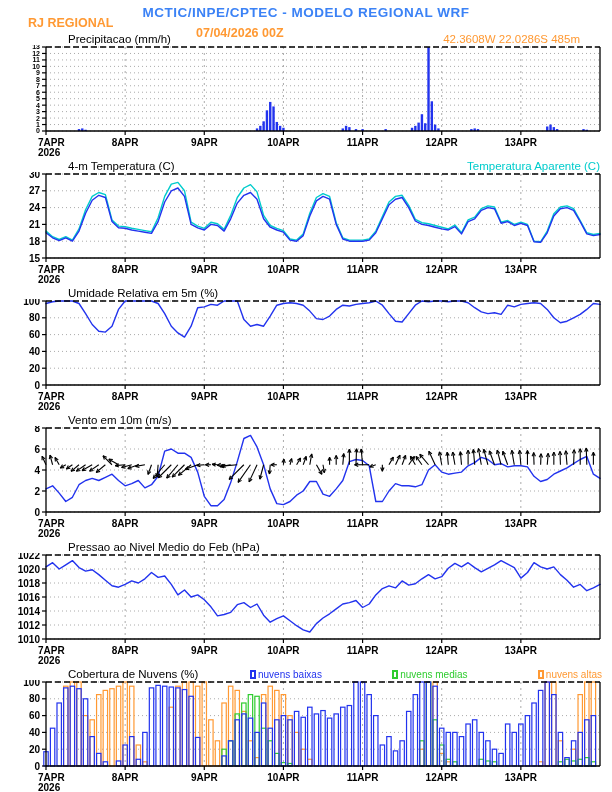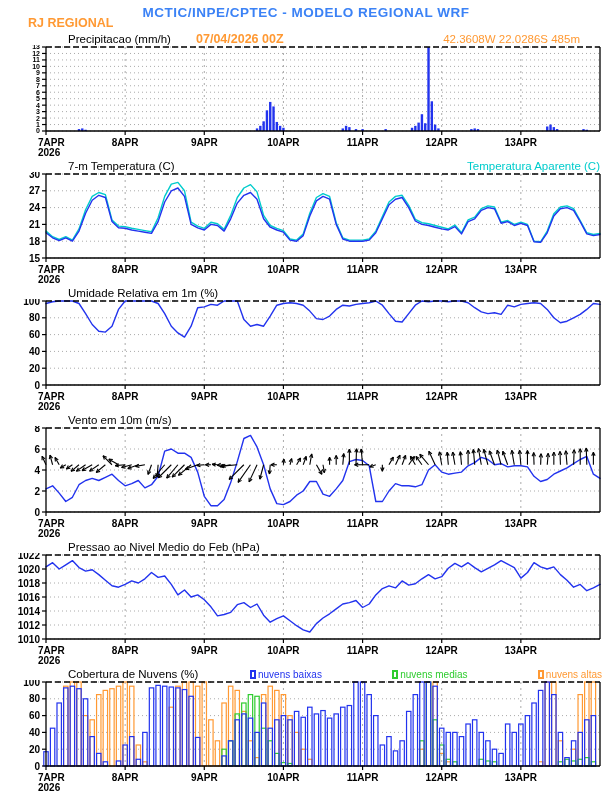--- a/index.html
+++ b/index.html
@@ -1,21 +1,21 @@
 <!DOCTYPE html>
 <html><head>
 <meta charset="utf-8">
 <style>
   *{margin:0;padding:0;box-sizing:border-box}
   html,body{background:#fff}
   .page{width:612px;height:792px;background:#fff;font-family:"Liberation Sans",sans-serif;overflow:hidden}
   .hdr-title{height:16px;text-align:center;color:#3b82f6;font-weight:bold;font-size:13.5px;letter-spacing:.5px;padding-top:5px}
   .hdr-sub{position:relative;height:14px;color:#ff9933;font-weight:bold;font-size:12.5px}
   .station{position:absolute;left:28px;top:0}
-  .run{position:absolute;left:196px;top:16px}
+  .run{position:absolute;left:196px;top:10px}
   .panel{height:127px}
   .phead{position:relative;height:15px;font-weight:normal;font-size:11.5px;color:#000}
   .ptitle{position:absolute;left:68px;bottom:0;white-space:nowrap}
   .ptitle-right{position:absolute;bottom:0;white-space:nowrap}
   .pr-precip{right:32px;color:#ff9933}
   .pr-temp{right:12px;color:#00cccc}
   .legend{position:absolute;left:250px;right:10px;bottom:0;display:flex;justify-content:space-between;font-size:10px;white-space:nowrap}
   .li{display:flex;align-items:center}
   .sw{width:6px;height:9px;border:2px solid;display:inline-block;margin-right:2px;background:#fff}
   .li-low{color:#2233ee}.sw-low{border-color:#2233ee}
@@ -140,21 +140,21 @@
         <text x="362.57142857142856" y="101" font-family="&quot;Liberation Sans&quot;, sans-serif" font-weight="bold" fill="#000" text-anchor="middle" font-size="10">11APR</text>
         <line x1="441.7142857142857" x2="441.7142857142857" y1="86" y2="90" stroke="#000" stroke-width="1.2"></line>
         <text x="441.7142857142857" y="101" font-family="&quot;Liberation Sans&quot;, sans-serif" font-weight="bold" fill="#000" text-anchor="middle" font-size="10">12APR</text>
         <line x1="520.8571428571429" x2="520.8571428571429" y1="86" y2="90" stroke="#000" stroke-width="1.2"></line>
         <text x="520.8571428571429" y="101" font-family="&quot;Liberation Sans&quot;, sans-serif" font-weight="bold" fill="#000" text-anchor="middle" font-size="10">13APR</text>
       </svg>
   </div>
 
   <div class="panel">
     <div class="phead">
-      <span class="ptitle">7-m Temperatura (C)</span>
+      <span class="ptitle">4-m Temperatura (C)</span>
       <span class="ptitle-right pr-temp">Temperatura Aparente (C)</span>
     </div>
     <svg width="612" height="112">
         <line x1="46" x2="600" y1="86" y2="86" stroke="#aaaaaa" stroke-width="1" stroke-dasharray="1 3"></line>
         <line x1="46" x2="600" y1="69.2" y2="69.2" stroke="#aaaaaa" stroke-width="1" stroke-dasharray="1 3"></line>
         <line x1="46" x2="600" y1="52.4" y2="52.4" stroke="#aaaaaa" stroke-width="1" stroke-dasharray="1 3"></line>
         <line x1="46" x2="600" y1="35.6" y2="35.6" stroke="#aaaaaa" stroke-width="1" stroke-dasharray="1 3"></line>
         <line x1="46" x2="600" y1="18.799999999999997" y2="18.799999999999997" stroke="#aaaaaa" stroke-width="1" stroke-dasharray="1 3"></line>
         <line x1="46" x2="600" y1="2" y2="2" stroke="#aaaaaa" stroke-width="1" stroke-dasharray="1 3"></line>
         <line x1="125.14285714285714" x2="125.14285714285714" y1="2" y2="86" stroke="#aaaaaa" stroke-width="1" stroke-dasharray="2 4"></line>
@@ -194,21 +194,21 @@
         <text x="362.57142857142856" y="101" font-family="&quot;Liberation Sans&quot;, sans-serif" font-weight="bold" fill="#000" text-anchor="middle" font-size="10">11APR</text>
         <line x1="441.7142857142857" x2="441.7142857142857" y1="86" y2="90" stroke="#000" stroke-width="1.2"></line>
         <text x="441.7142857142857" y="101" font-family="&quot;Liberation Sans&quot;, sans-serif" font-weight="bold" fill="#000" text-anchor="middle" font-size="10">12APR</text>
         <line x1="520.8571428571429" x2="520.8571428571429" y1="86" y2="90" stroke="#000" stroke-width="1.2"></line>
         <text x="520.8571428571429" y="101" font-family="&quot;Liberation Sans&quot;, sans-serif" font-weight="bold" fill="#000" text-anchor="middle" font-size="10">13APR</text>
       </svg>
   </div>
 
   <div class="panel">
     <div class="phead">
-      <span class="ptitle">Umidade Relativa em 1m (%)</span>
+      <span class="ptitle">Umidade Relativa em 5m (%)</span>
     </div>
     <svg width="612" height="112">
         <line x1="46" x2="600" y1="86" y2="86" stroke="#aaaaaa" stroke-width="1" stroke-dasharray="1 3"></line>
         <line x1="46" x2="600" y1="69.2" y2="69.2" stroke="#aaaaaa" stroke-width="1" stroke-dasharray="1 3"></line>
         <line x1="46" x2="600" y1="52.4" y2="52.4" stroke="#aaaaaa" stroke-width="1" stroke-dasharray="1 3"></line>
         <line x1="46" x2="600" y1="35.6" y2="35.6" stroke="#aaaaaa" stroke-width="1" stroke-dasharray="1 3"></line>
         <line x1="46" x2="600" y1="18.799999999999997" y2="18.799999999999997" stroke="#aaaaaa" stroke-width="1" stroke-dasharray="1 3"></line>
         <line x1="46" x2="600" y1="2" y2="2" stroke="#aaaaaa" stroke-width="1" stroke-dasharray="1 3"></line>
         <line x1="125.14285714285714" x2="125.14285714285714" y1="2" y2="86" stroke="#aaaaaa" stroke-width="1" stroke-dasharray="2 4"></line>
         <line x1="204.28571428571428" x2="204.28571428571428" y1="2" y2="86" stroke="#aaaaaa" stroke-width="1" stroke-dasharray="2 4"></line>

